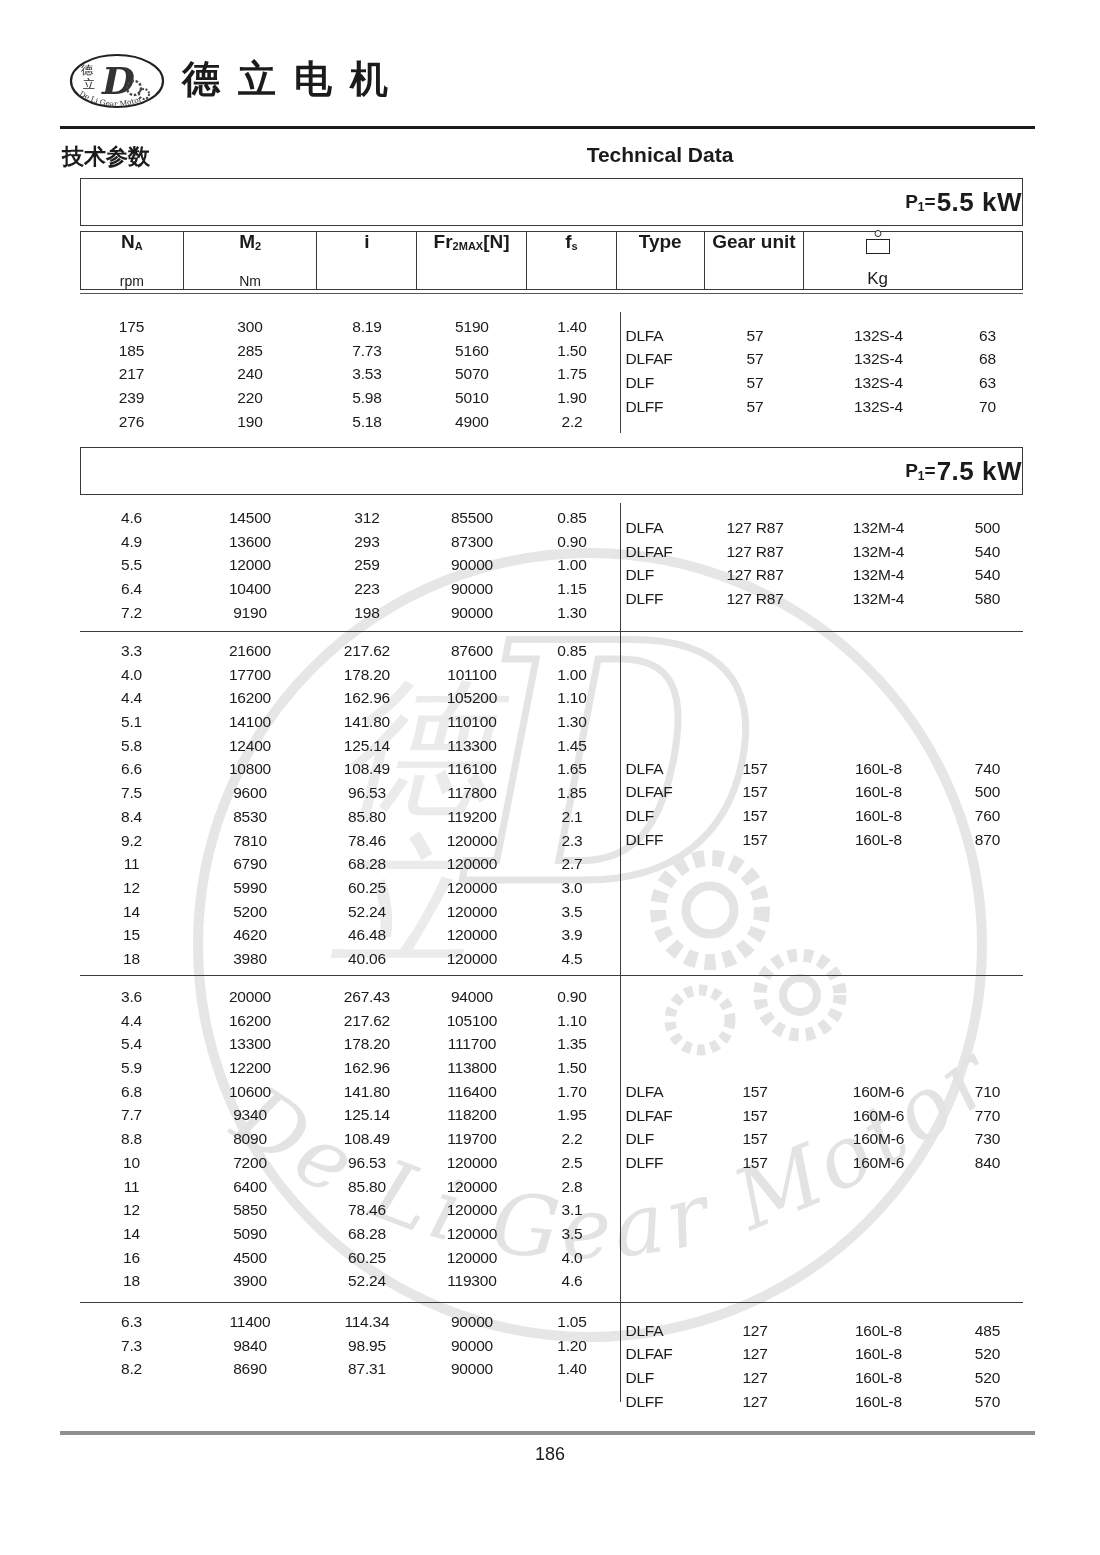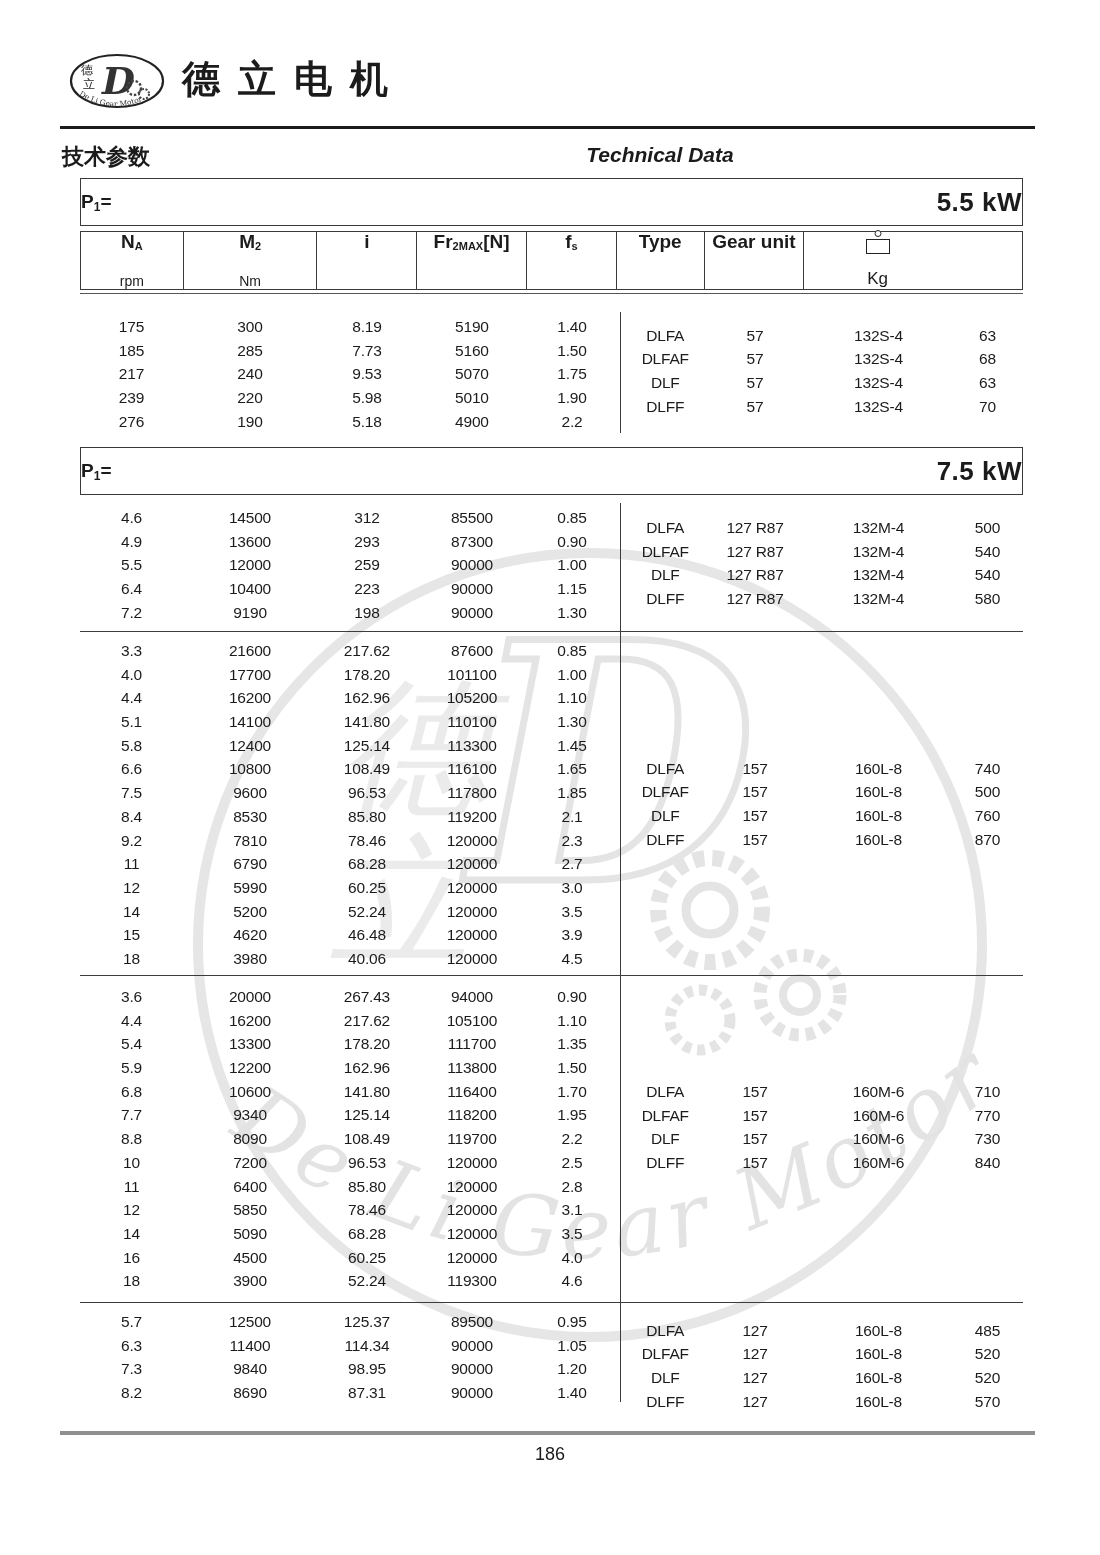--- a/index.html
+++ b/index.html
@@ -17,27 +17,27 @@
   .brand-header { position:absolute; left:60px; top:48px; width:980px; height:76px; z-index:2; }
   .brand-logo { position:absolute; left:8px; top:4px; }
   .brand-name {
     position:absolute; left:122px; top:6px; font-family:"DejaVu Serif", serif;
     font-size:38px; font-weight:bold; letter-spacing:18px; white-space:nowrap;
   }
   .brand-rule { position:absolute; left:60px; top:126px; width:975px; height:3px; background:#1b1b1b; z-index:2; }
 
   .section-row { position:absolute; left:60px; top:140px; width:980px; height:32px; z-index:2; }
   .section-title-cn { position:absolute; left:2px; top:2px; font-size:22px; font-weight:bold; }
-  .section-title-en { position:absolute; left:600px; top:3px; font-size:21px; font-weight:bold; transform:translateX(-50%);font-style:italic; }
+  .section-title-en { position:absolute; left:600px; top:3px; font-size:21px; font-weight:bold; transform:translateX(-50%); }
 
   
   .sheet { position:absolute; left:80px; top:178px; width:943px; z-index:1; }
 
   .title-box {
-    height:48px; border:1.5px solid #3a3a3a; display:flex; align-items:center; justify-content:space-between;
+    height:48px; border:1.5px solid #3a3a3a; display:flex; align-items:center; justify-content:flex-end;
     background:transparent;
   }
   .title-box + .header-box { margin-top:5px; }
   .tprefix { font-size:19px; font-weight:bold; letter-spacing:0; }
   .tsub { font-size:12px; font-weight:bold; position:relative; top:3px; }
   .tvalue { font-size:26px; font-weight:bold; letter-spacing:0.5px; margin-left:1px; }
 
   .header-box {
     height:59px; border:1.5px solid #3a3a3a; display:grid;
     grid-template-columns:10.92% 14.21% 10.60% 11.67% 9.54% 9.33% 10.60% 15.59% 7.54%;
@@ -74,21 +74,21 @@
     height:23.7px; line-height:23.7px;
   }
   .dc { text-align:center; font-size:15.5px; letter-spacing:-0.2px; }
 
   .motor { position:absolute; left:56.95%; width:43.05%; top:50%; transform:translateY(-50%); }
   .mrow {
     display:grid; grid-template-columns:21.7% 24.6% 36.2% 17.5%;
     height:23.7px; line-height:23.7px;
   }
   .mc { text-align:center; font-size:15.5px; letter-spacing:-0.2px; }
-  .mc0 { text-align:center; padding-left:9.5%; }
+  .mc0 { text-align:left; padding-left:9.5%; }
 
   
   .footer-rule { position:absolute; left:60px; top:1431px; width:975px; height:4px; background:#8f8f8f; z-index:2; }
   .page-number { position:absolute; left:0; top:1444px; width:1100px; text-align:center; font-size:18px; z-index:2; }
 </style>
 </head>
 <body>
 
 <div class="page">
 
@@ -179,21 +179,21 @@
         <div class="drow">
           <span class="dc">185</span>
           <span class="dc">285</span>
           <span class="dc">7.73</span>
           <span class="dc">5160</span>
           <span class="dc">1.50</span>
         </div>
         <div class="drow">
           <span class="dc">217</span>
           <span class="dc">240</span>
-          <span class="dc">9.53</span>
+          <span class="dc">3.53</span>
           <span class="dc">5070</span>
           <span class="dc">1.75</span>
         </div>
         <div class="drow">
           <span class="dc">239</span>
           <span class="dc">220</span>
           <span class="dc">5.98</span>
           <span class="dc">5010</span>
           <span class="dc">1.90</span>
         </div>
@@ -538,27 +538,20 @@
           <div class="mrow">
             <span class="mc mc0">DLFF</span>
             <span class="mc mc1">157</span>
             <span class="mc mc2">160M-6</span>
             <span class="mc mc3">840</span>
           </div>
         </div>
       </div>
       <div class="block s1b3">
         <div class="drow">
-          <span class="dc">5.7</span>
-          <span class="dc">12500</span>
-          <span class="dc">125.37</span>
-          <span class="dc">89500</span>
-          <span class="dc">0.95</span>
-        </div>
-        <div class="drow">
           <span class="dc">6.3</span>
           <span class="dc">11400</span>
           <span class="dc">114.34</span>
           <span class="dc">90000</span>
           <span class="dc">1.05</span>
         </div>
         <div class="drow">
           <span class="dc">7.3</span>
           <span class="dc">9840</span>
           <span class="dc">98.95</span>

